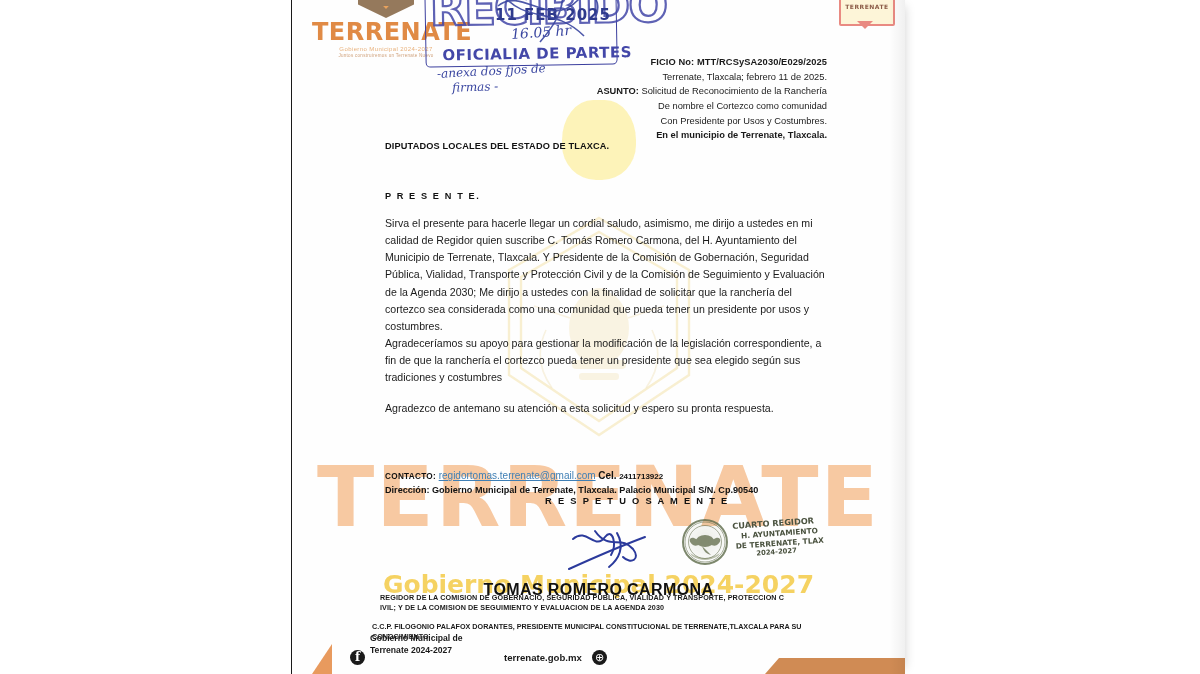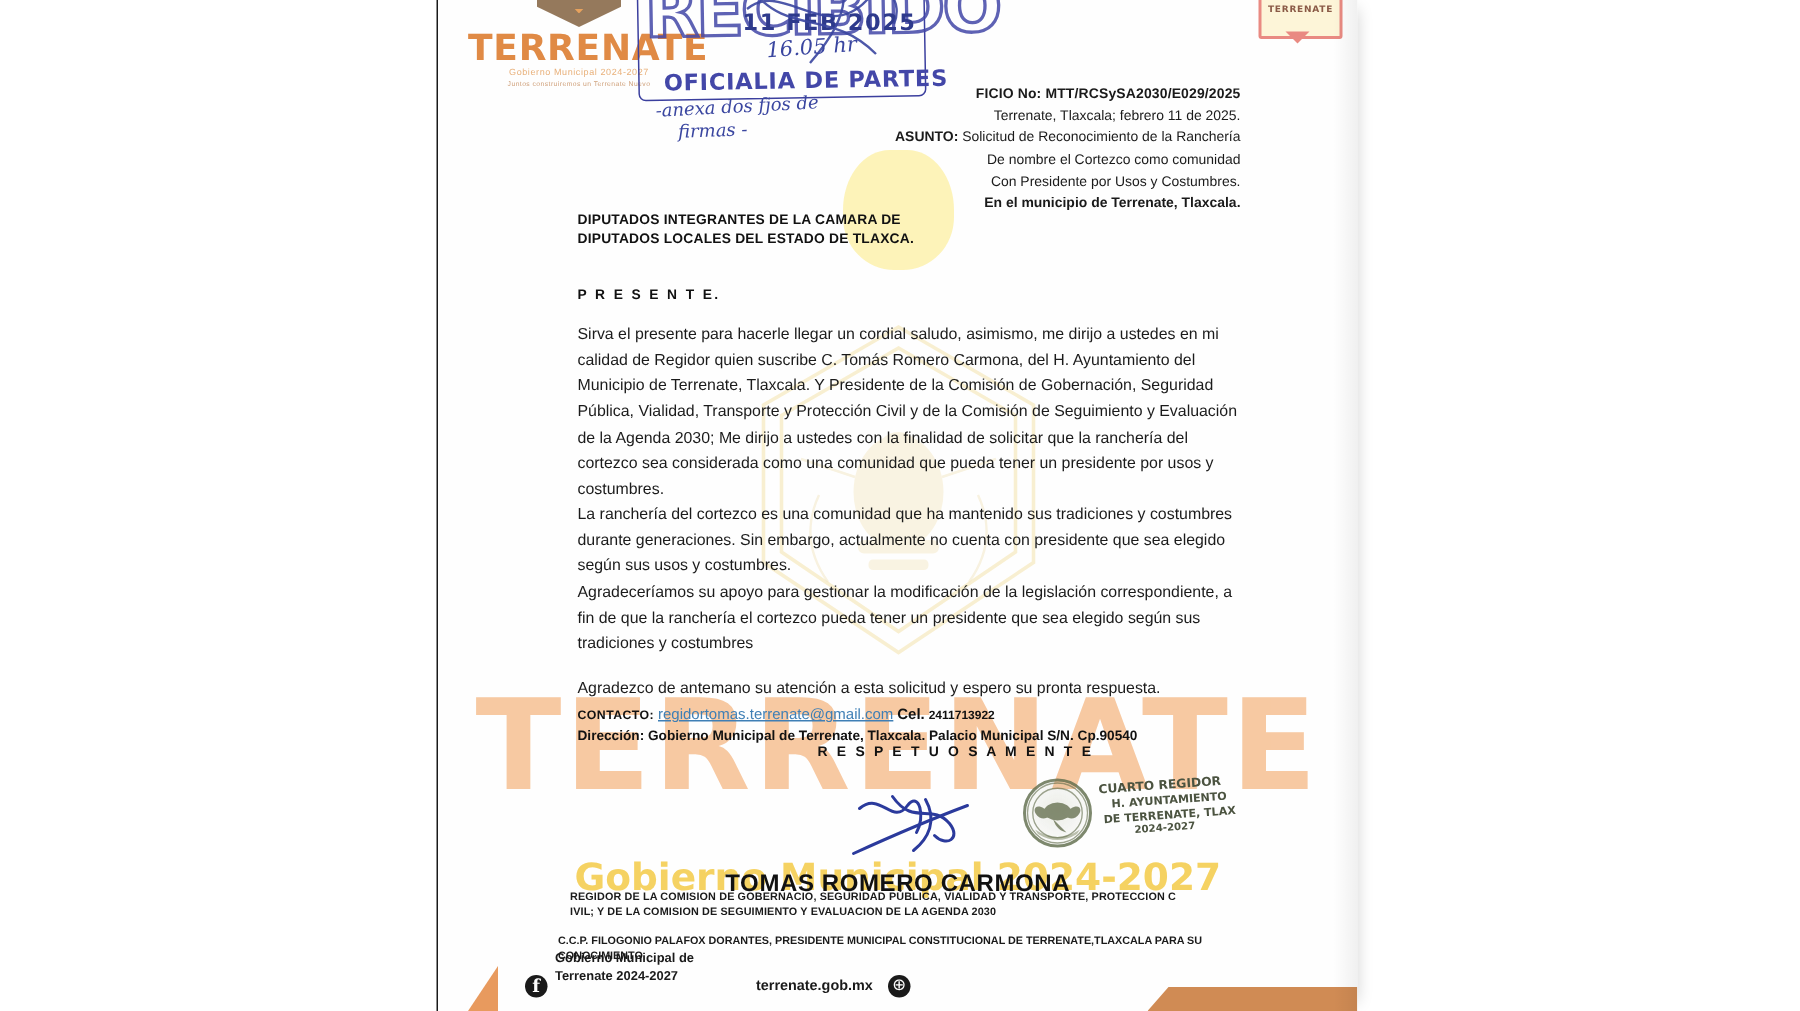--- a/index.html
+++ b/index.html
@@ -507,28 +507,26 @@
       <div>
         <span class="hdr-asunto-label">ASUNTO:</span>
         <span>Solicitud de Reconocimiento de la Ranchería</span>
       </div>
       <div>De nombre el Cortezco como comunidad</div>
       <div>Con Presidente por Usos y Costumbres.</div>
       <div class="hdr-asunto-last">En el municipio de Terrenate, Tlaxcala.</div>
     </div>
 
     <div class="addressee">
-      <div>DIPUTADOS INTEGRANTES DE LA CAMARA DE</div>
       <div>DIPUTADOS LOCALES DEL ESTADO DE TLAXCA.</div>
     </div>
     <div class="presente">P R E S E N T E.</div>
 
     <div class="body-text">
       <p>Sirva el presente para hacerle llegar un cordial saludo, asimismo, me dirijo a ustedes en mi calidad de Regidor quien suscribe C. Tomás Romero Carmona, del H. Ayuntamiento del Municipio de Terrenate, Tlaxcala. Y Presidente de la Comisión de Gobernación, Seguridad Pública, Vialidad, Transporte y Protección Civil y de la Comisión de Seguimiento y Evaluación de la Agenda 2030; Me dirijo a ustedes con la finalidad de solicitar que la ranchería del cortezco sea considerada como una comunidad que pueda tener un presidente por usos y costumbres.</p>
-      <p>La ranchería del cortezco es una comunidad que ha mantenido sus tradiciones y costumbres durante generaciones. Sin embargo, actualmente no cuenta con presidente que sea elegido según sus usos y costumbres.</p>
       <p>Agradeceríamos su apoyo para gestionar la modificación de la legislación correspondiente, a fin de que la ranchería el cortezco pueda tener un presidente que sea elegido según sus tradiciones y costumbres</p>
       <div class="body-gap"></div>
       <p>Agradezco de antemano su atención a esta solicitud y espero su pronta respuesta.</p>
     </div>
 
     <div class="contact-line">
       <span class="contact-label">CONTACTO:</span>
       <span class="contact-email">regidortomas.terrenate@gmail.com</span>
       <span class="contact-cel-label">Cel.</span>
       <span class="contact-cel-num">2411713922</span>

